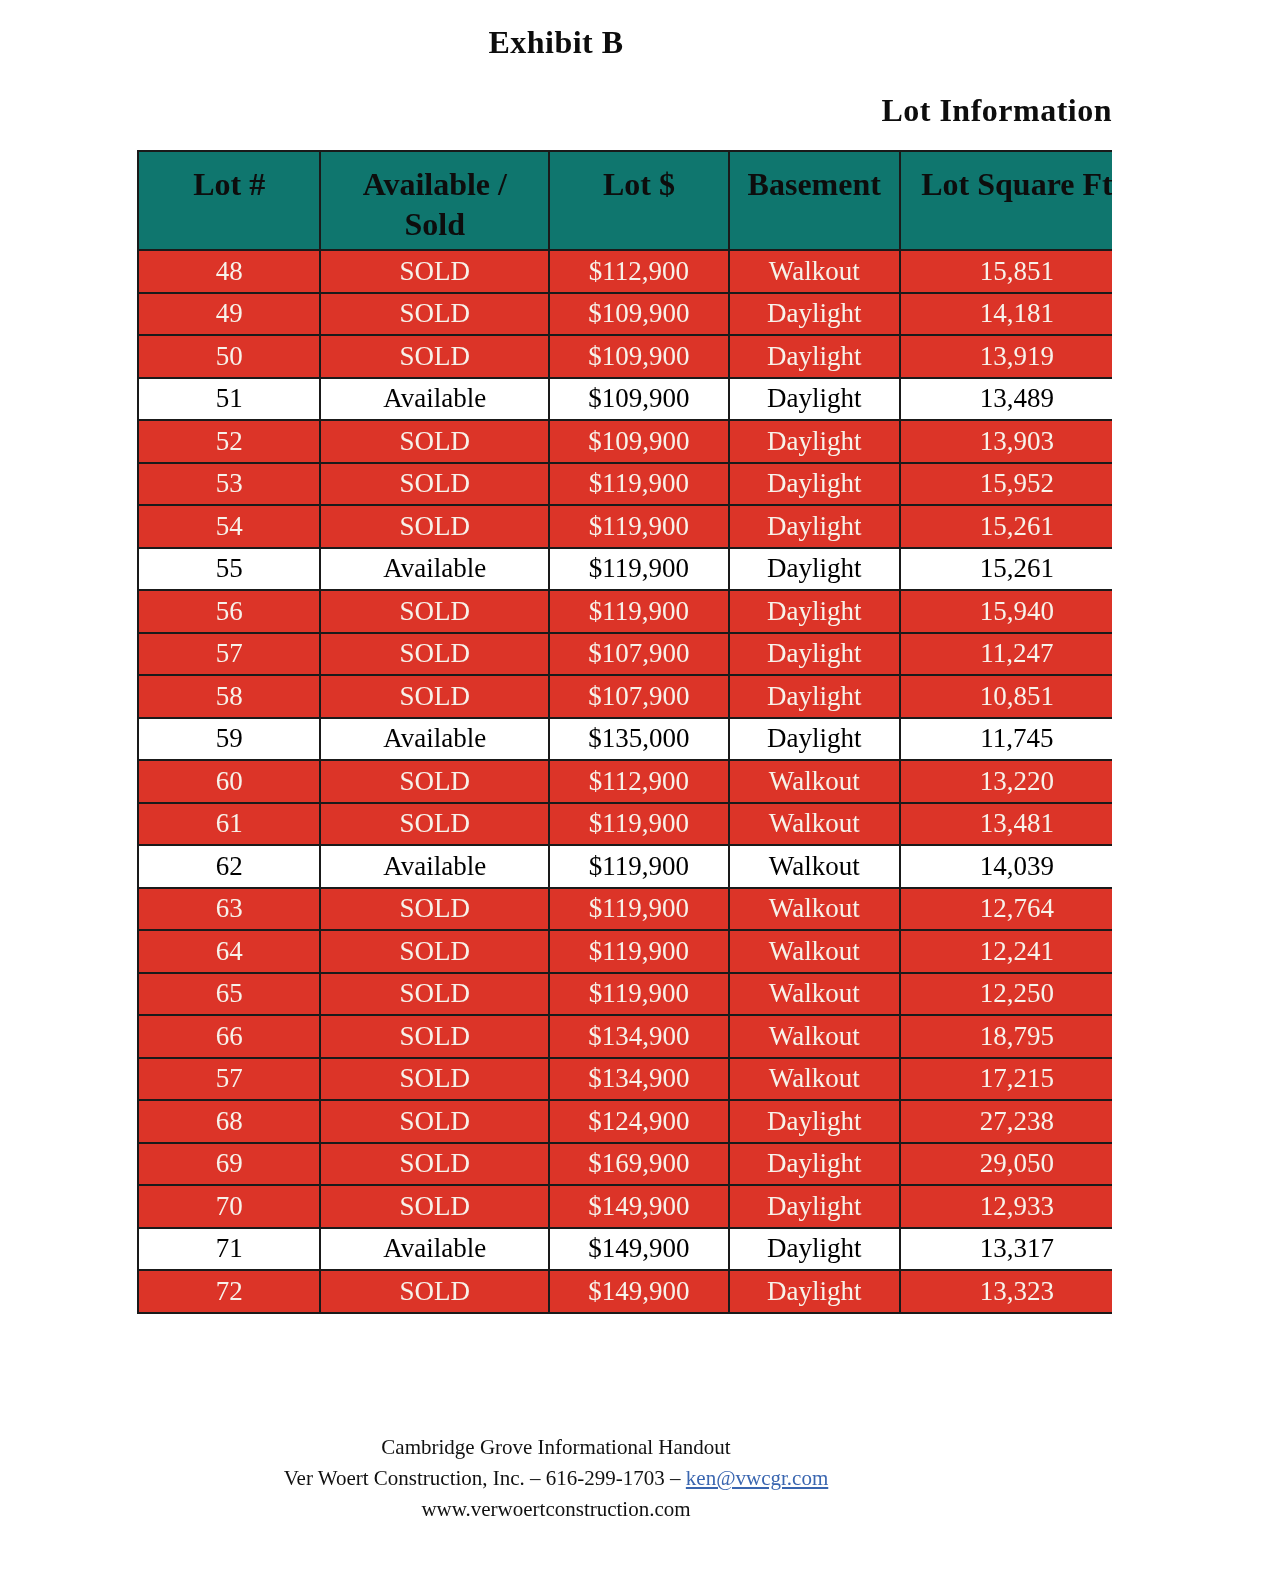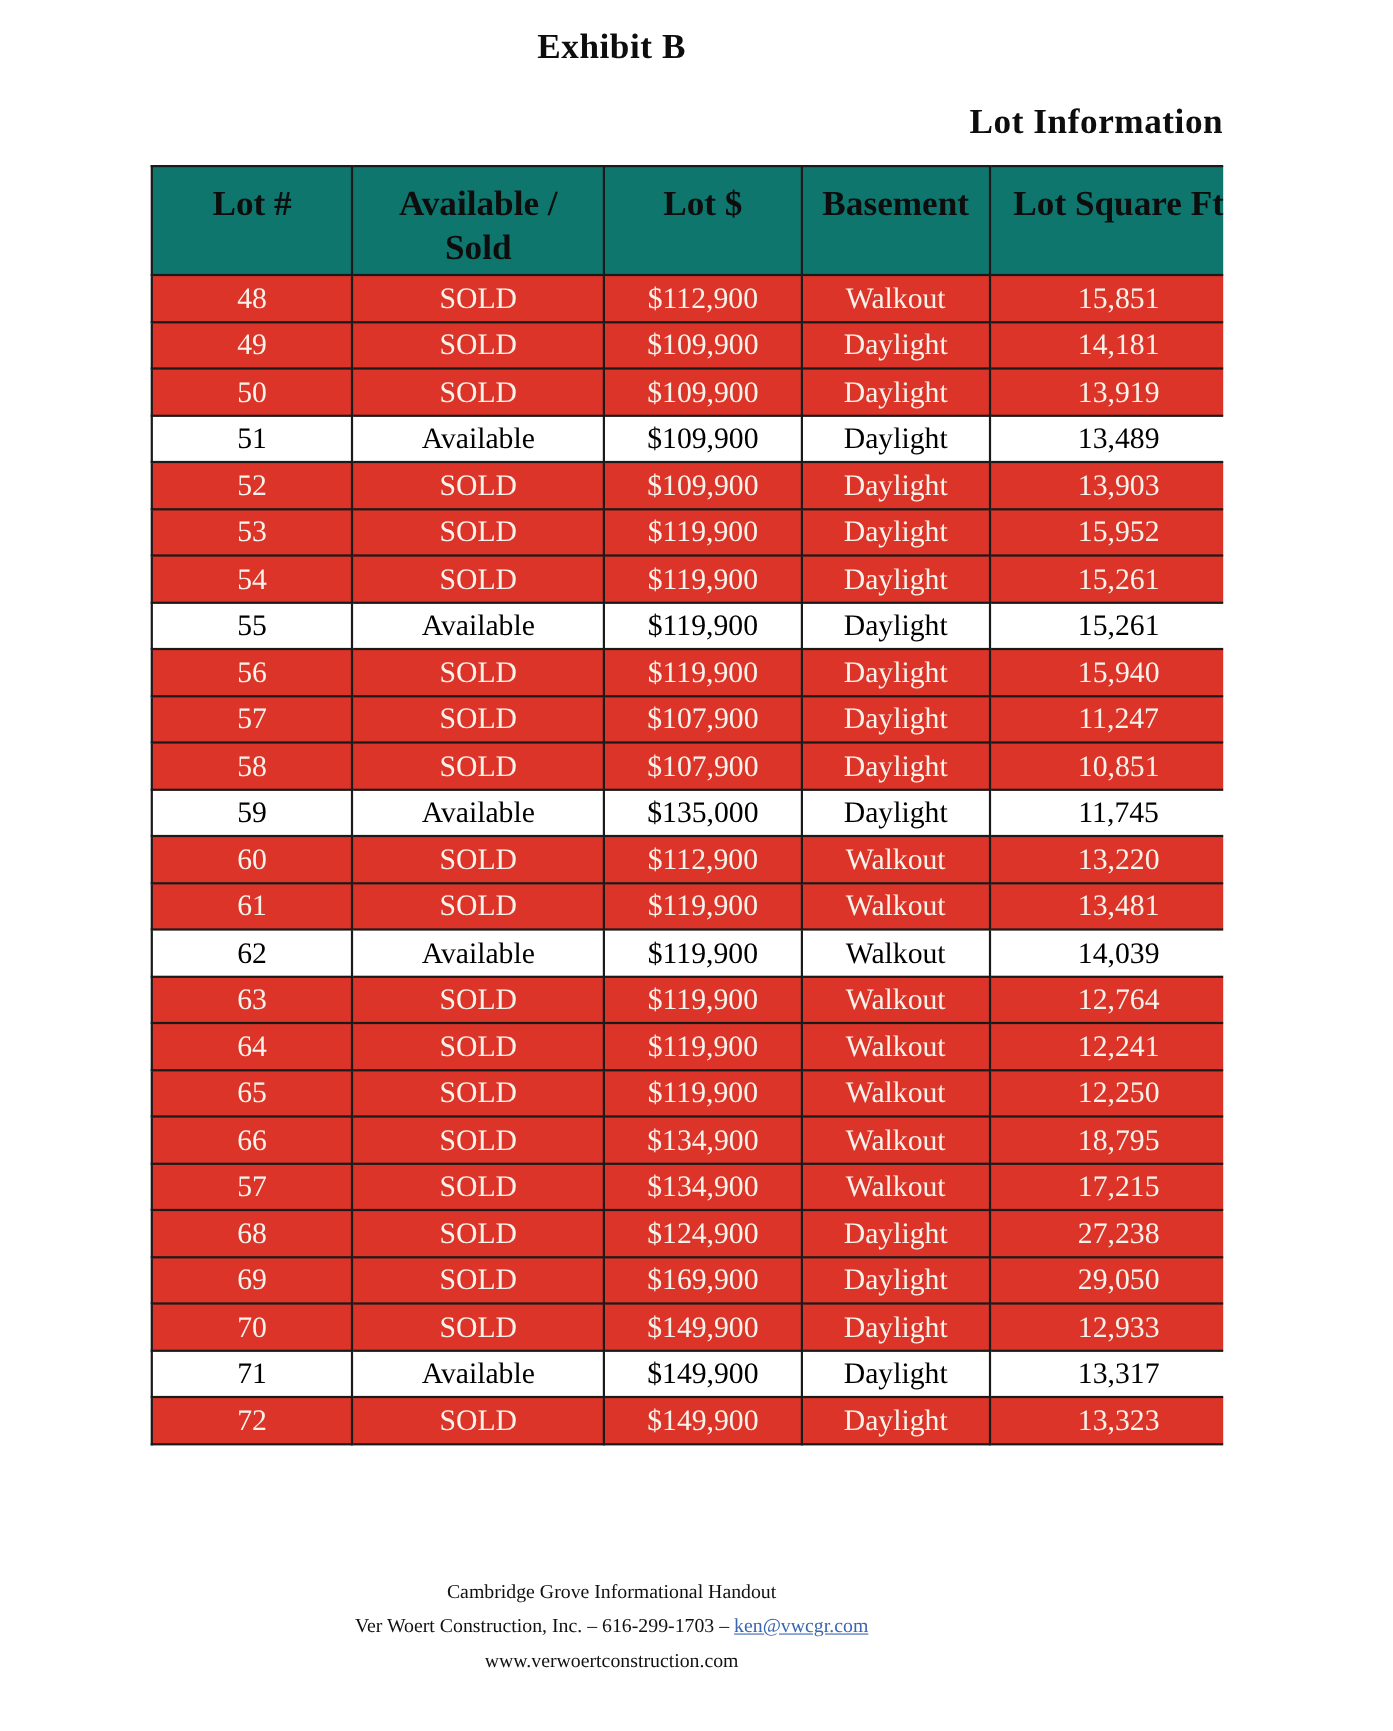--- a/index.html
+++ b/index.html
@@ -79,21 +79,21 @@
   .col-status   { width: 23.0%; }
   .col-price    { width: 18.0%; }
   .col-basement { width: 17.2%; }
   .col-sqft     { width: 23.5%; }
   .footer {
     position: absolute;
     top: 1432px;
     left: 0;
     right: 0;
     text-align: center;
-    font-size: 18px;
+    font-size: 21px;
     line-height: 31px;
     color: #111111;
   }
   .footer a {
     color: var(--link, #3a66b0);
     text-decoration: underline;
   }
 </style>
 </head>
 <body>

